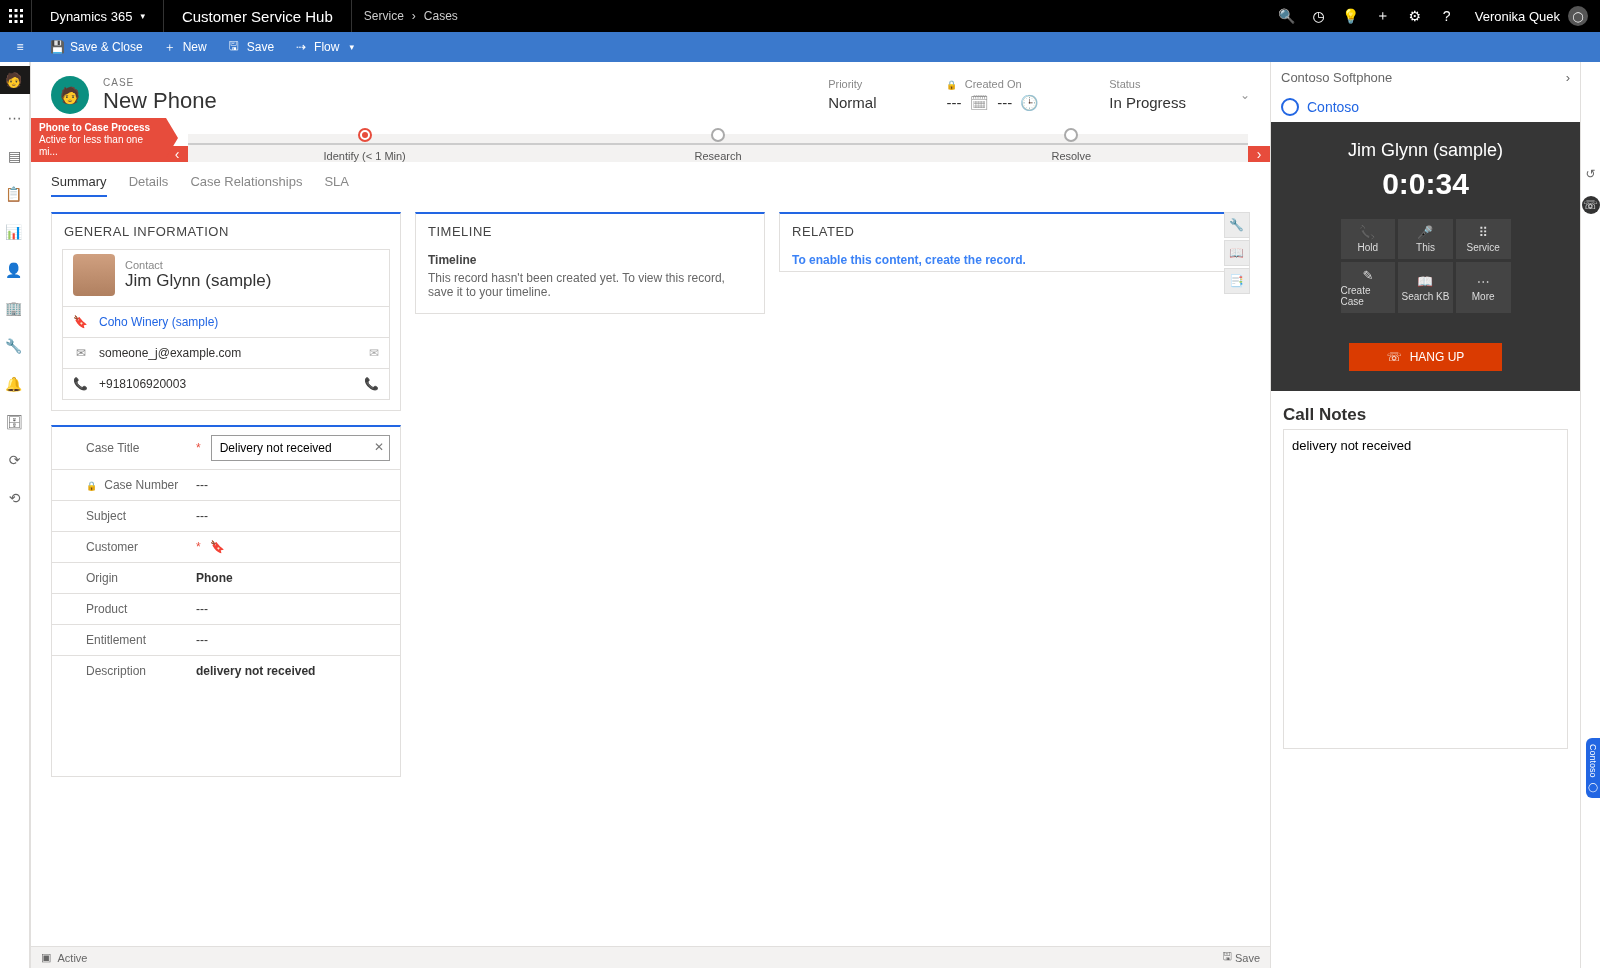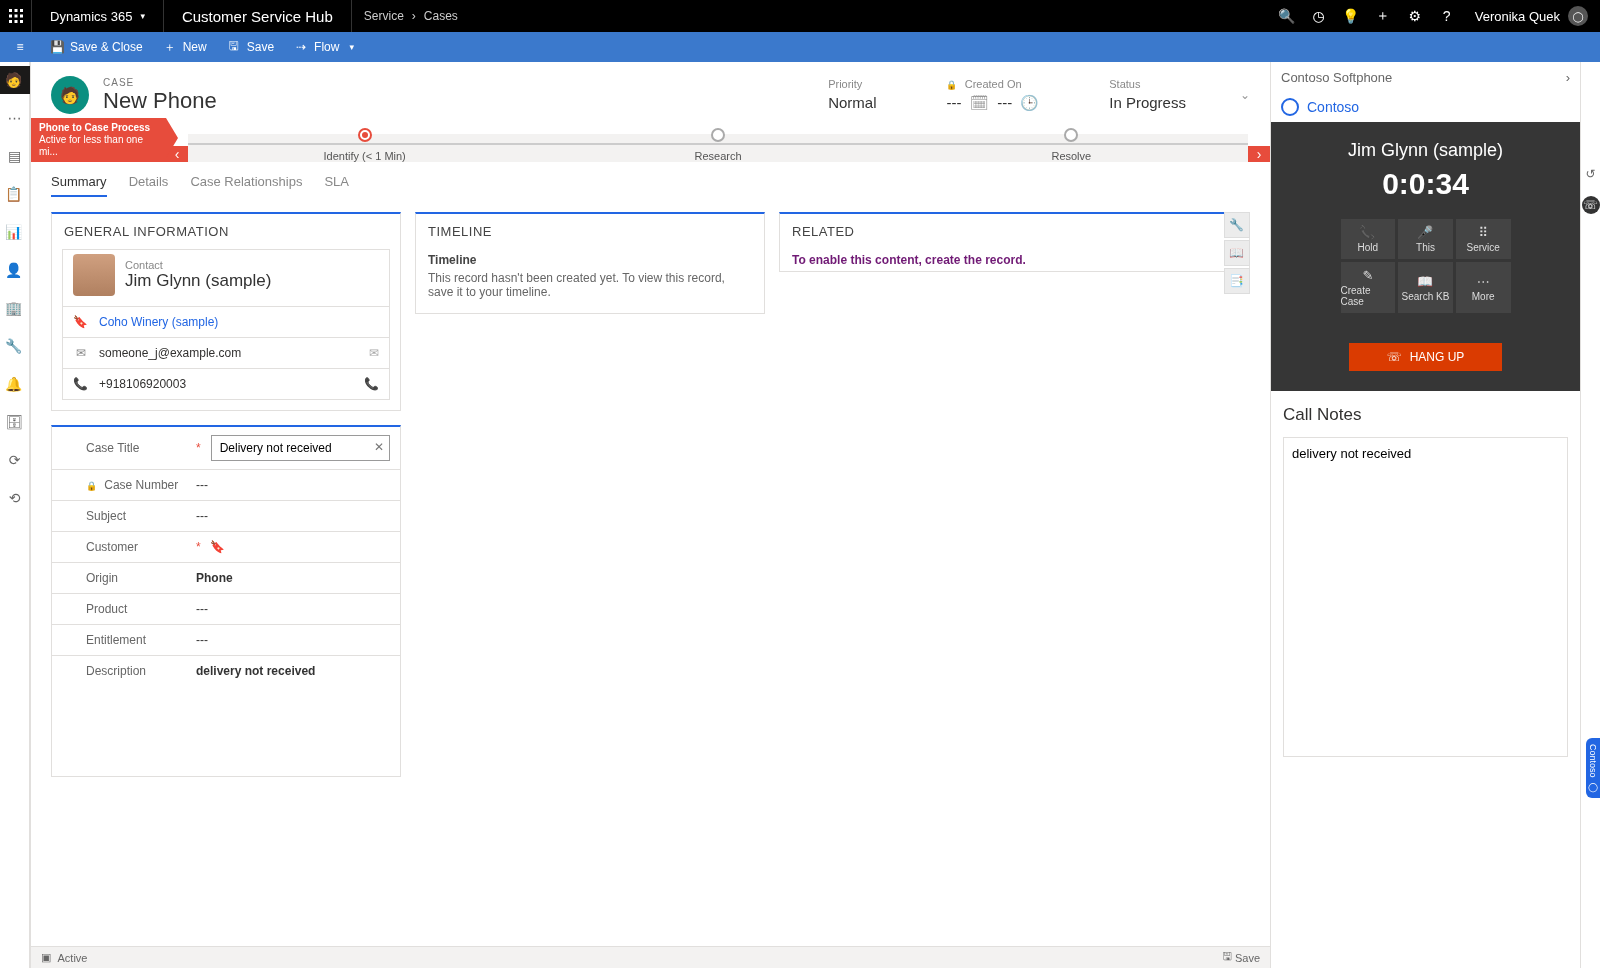--- a/index.html
+++ b/index.html
@@ -105,38 +105,38 @@
   .form input.casetitle{width:100%;padding:5px 24px 5px 8px;border:1px solid #9a9a9a;font-size:12px;}
   .form .inputwrap{position:relative;flex:1;}
   .form .inputwrap .clear{position:absolute;right:6px;top:5px;color:#777;cursor:pointer;}
   .strong{font-weight:600;}
 
   
   .tl-body{padding:4px 12px 14px 12px;font-size:12px;color:#666;}
   .tl-body .t{font-weight:600;color:#444;margin-bottom:4px;}
 
   
-  .rel-body{padding:4px 12px;font-size:12px;color:#701a75;font-weight:600;}
+  .rel-body{padding:4px 12px;font-size:12px;color:#3b82f6;font-weight:600;}
   .side-strip{position:absolute;right:0;top:0;display:flex;flex-direction:column;}
   .side-strip .sbox{width:26px;height:26px;background:#ececec;border:1px solid #ddd;display:flex;align-items:center;justify-content:center;color:#777;font-size:12px;margin-bottom:2px;}
 
   
   .softphone{width:310px;border-left:1px solid var(--border);display:flex;flex-direction:column;background:#fff;}
   .sp-head{height:30px;display:flex;align-items:center;padding:0 10px;font-size:13px;color:#666;justify-content:space-between;}
   .sp-brand{display:flex;align-items:center;gap:8px;padding:6px 10px;color:var(--blue-link);font-size:14px;}
   .sp-brand .ring{width:18px;height:18px;border:2px solid var(--blue-link);border-radius:50%;}
   .call{background:#363636;color:#fff;padding:18px 12px 20px 12px;display:flex;flex-direction:column;align-items:center;}
   .call .cname{font-size:18px;margin-bottom:6px;}
   .call .timer{font-size:30px;font-weight:700;margin-bottom:18px;}
   .btn-grid{display:grid;grid-template-columns:repeat(3,1fr);gap:3px;width:170px;}
   .btn-grid .cell{background:#444;display:flex;flex-direction:column;align-items:center;justify-content:center;color:#ddd;font-size:10px;padding:6px 0;}
   .btn-grid .cell .gi{font-size:13px;margin-bottom:2px;}
   .hangup{margin-top:30px;background:var(--hangup);color:#fff;padding:7px 38px;font-size:12px;display:flex;align-items:center;gap:8px;cursor:pointer;border:none;}
   .notes{padding:14px 12px;}
-  .notes h3{margin:0 0 12px 0;font-size:17px;font-weight:400;}
+  .notes h3{margin:0 0 4px 0;font-size:17px;font-weight:700;}
   .notes textarea{width:100%;height:320px;border:1px solid var(--border);padding:8px;font-family:inherit;font-size:13px;resize:none;}
 
   
   .rightrail{width:20px;background:#fff;border-left:1px solid var(--border);display:flex;flex-direction:column;align-items:center;padding-top:98px;gap:8px;position:relative;}
   .rightrail .ri{width:20px;height:28px;display:flex;align-items:center;justify-content:center;color:#666;font-size:12px;}
   .rightrail .ri.dark{background:#333;color:#fff;border-radius:50%;width:18px;height:18px;}
   .rightrail .pill{position:absolute;bottom:170px;right:0;background:var(--blue-link);color:#fff;font-size:9px;padding:6px 2px;writing-mode:vertical-rl;border-radius:6px 0 0 6px;display:flex;align-items:center;gap:4px;}
 
   
   .statusbar{height:22px;background:var(--bg-light);border-top:1px solid var(--border);display:flex;align-items:center;padding:0 10px;font-size:11px;color:#666;}

